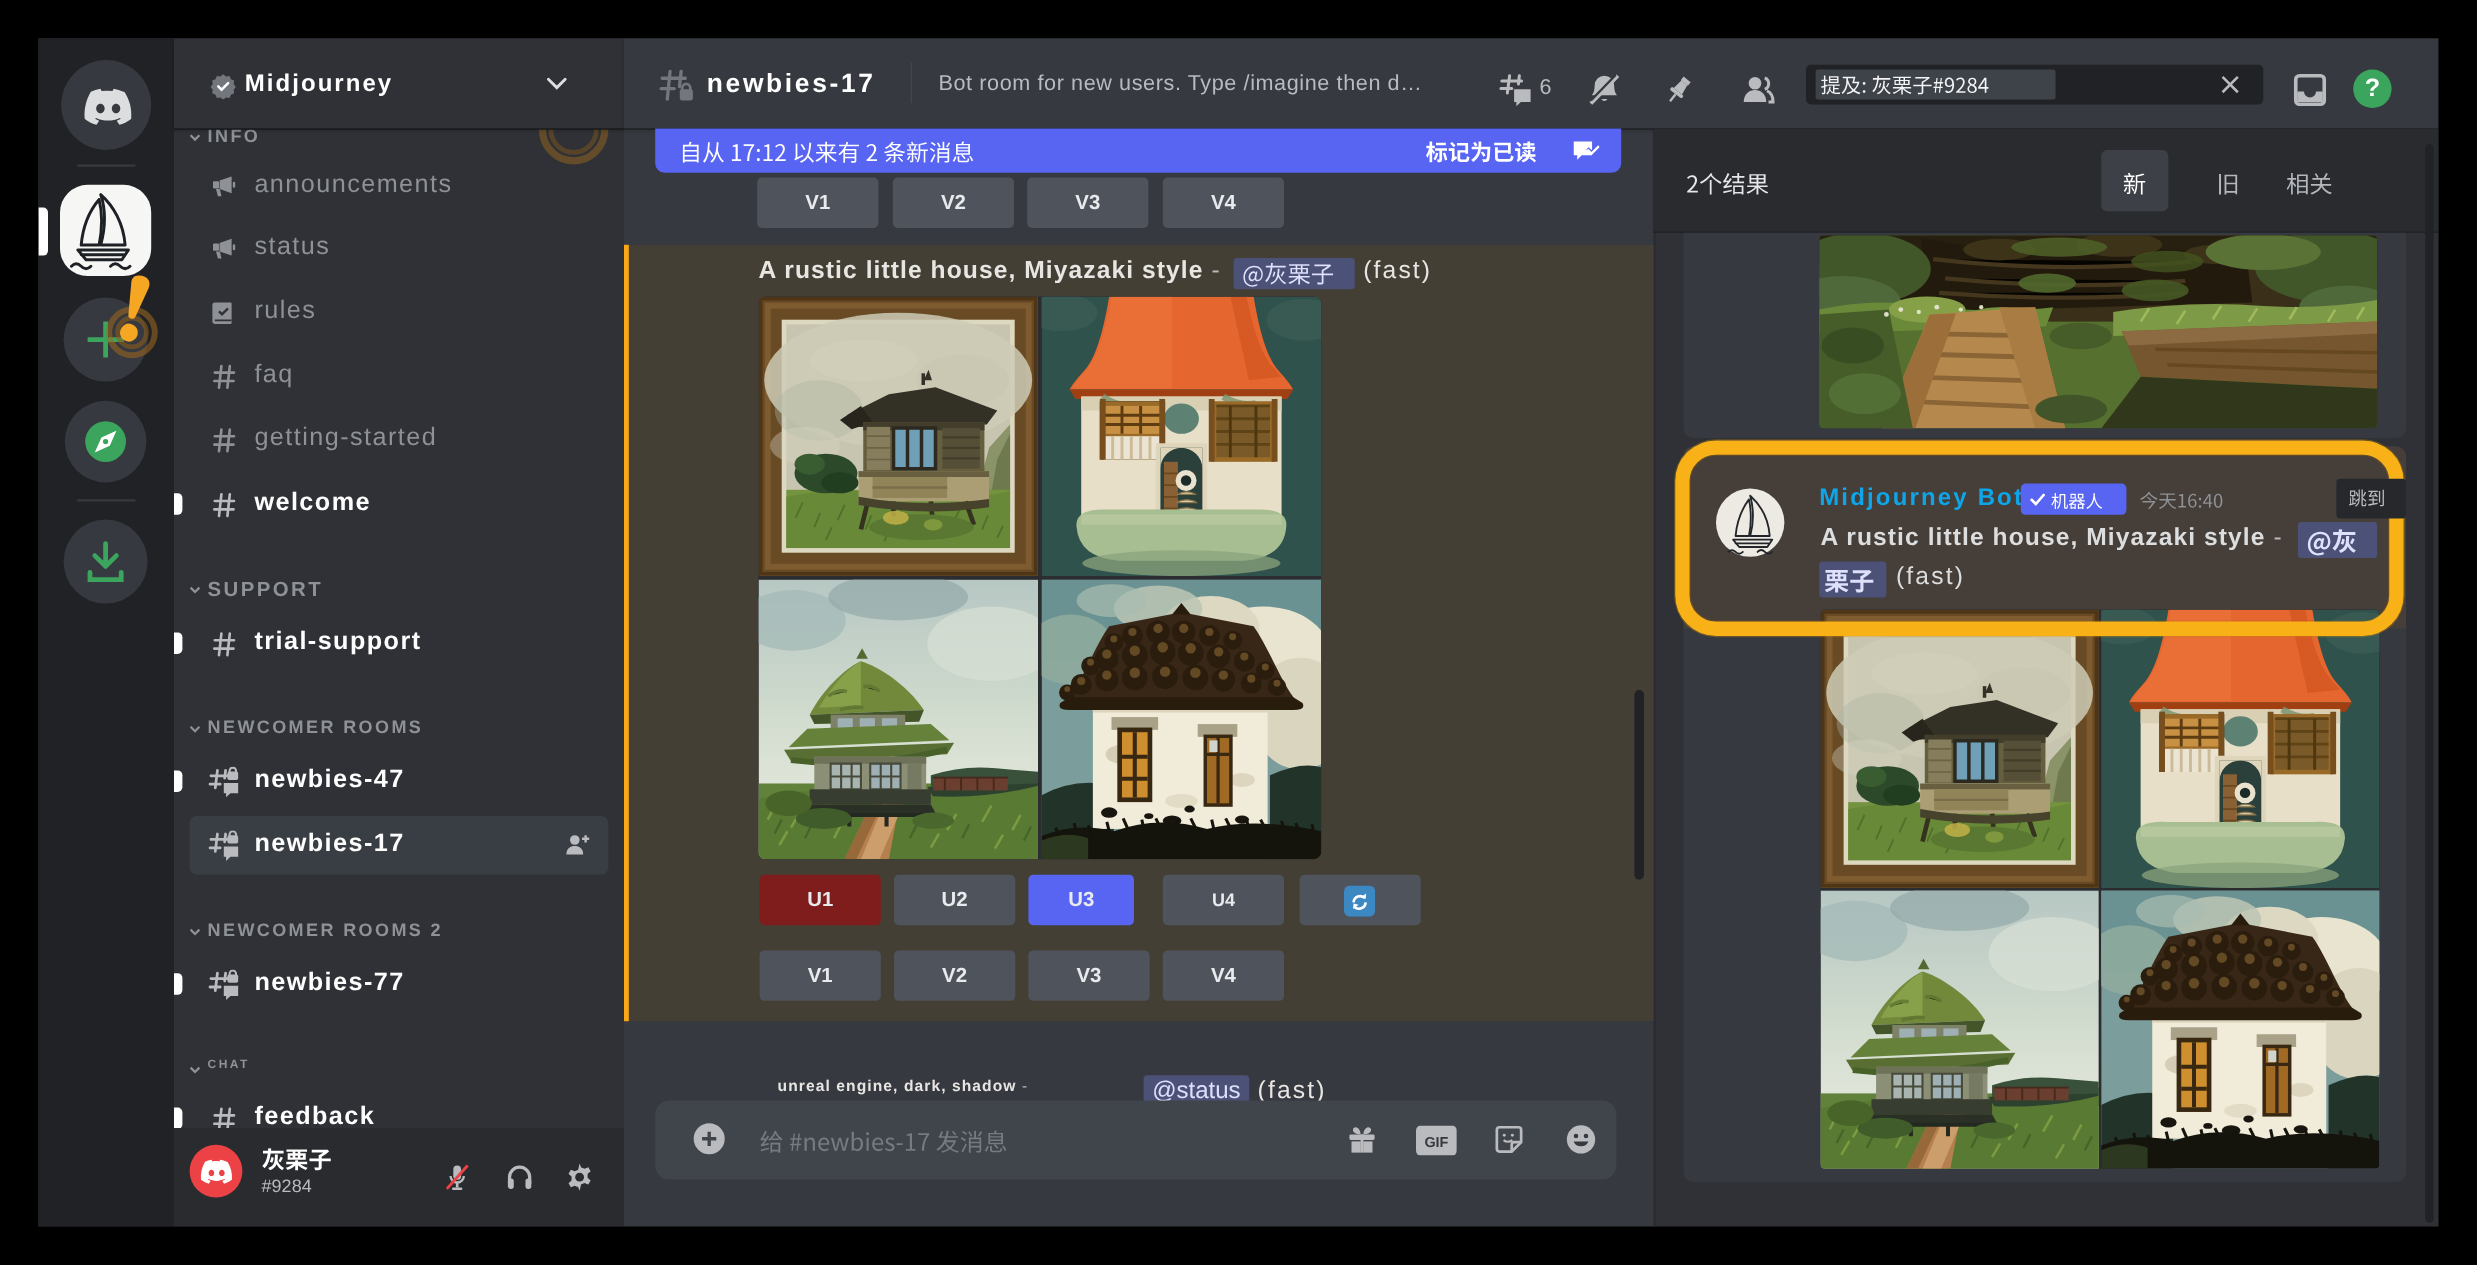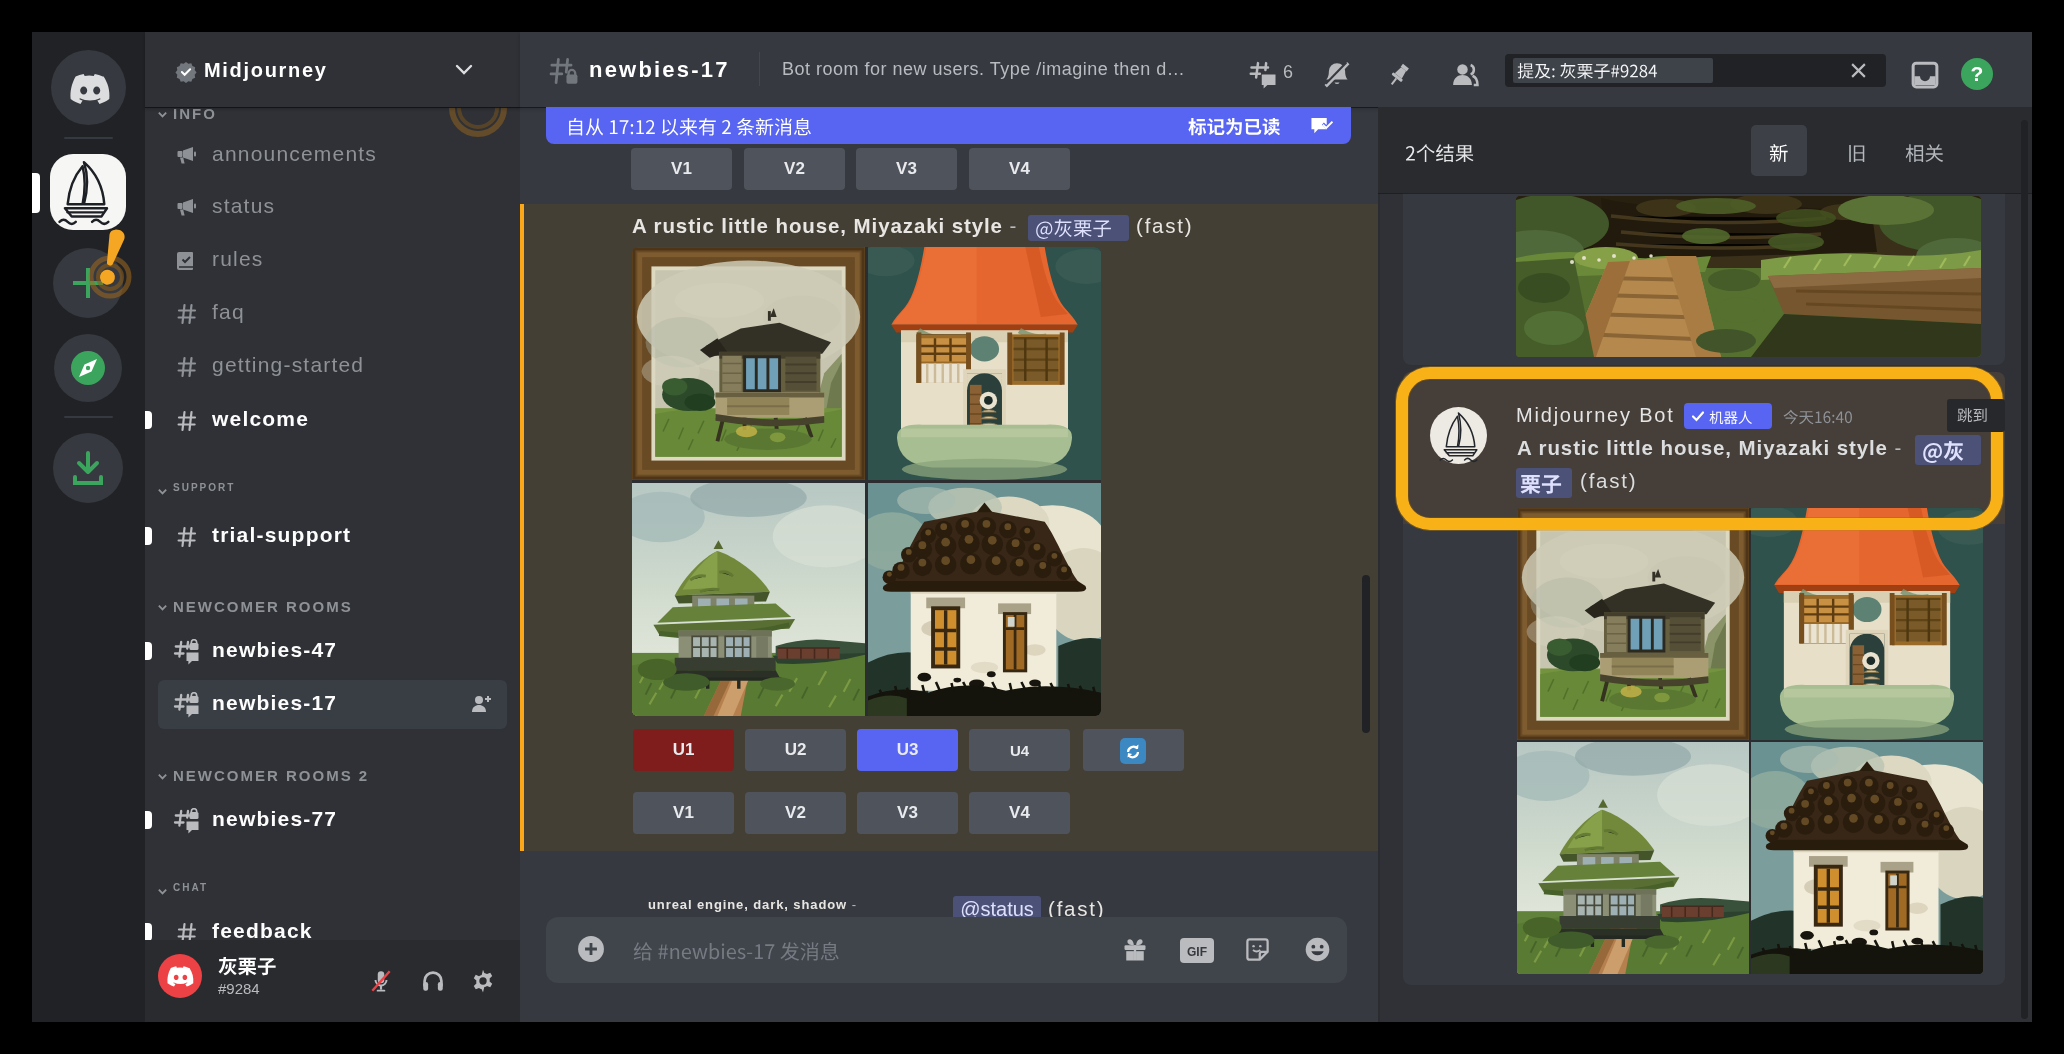--- a/index.html
+++ b/index.html
@@ -84,21 +84,21 @@
     </svg>
     <div style="position:absolute;left:180px;top:321px;font-size:21px;letter-spacing:1.2px;font-weight:normal;color:#8e9297">getting-started</div>
     <svg class="abs" style="left:143px;top:377px" width="24" height="24" viewBox="0 0 24 24" stroke="#b9bbbe" stroke-width="2.2" fill="none" stroke-linecap="round">
       <path d="M9.5,3 L7.5,21 M16.5,3 L14.5,21 M4,8.5 H20 M3.6,15.5 H19.6"></path>
     </svg>
     <div style="position:absolute;left:180px;top:375px;font-size:21px;letter-spacing:1.2px;font-weight:bold;color:#fdfdfd">welcome</div>
     <div style="position:absolute;left:113px;top:379px;width:7px;height:18px;background:#fff;border-radius:0 4px 4px 0"></div>
     <svg class="abs" style="left:125px;top:454px" width="11" height="11" viewBox="0 0 12 12" stroke="#8e9297" stroke-width="2" fill="none">
       <path d="M2,4 L6,8 L10,4"></path>
     </svg>
-    <div style="position:absolute;left:141px;top:450px;font-size:10px;font-weight:bold;color:#8e9297;letter-spacing:2px">SUPPORT</div>
+    <div style="position:absolute;left:141px;top:450px;font-size:17px;font-weight:bold;color:#8e9297;letter-spacing:2px">SUPPORT</div>
     <svg class="abs" style="left:143px;top:493px" width="24" height="24" viewBox="0 0 24 24" stroke="#b9bbbe" stroke-width="2.2" fill="none" stroke-linecap="round">
       <path d="M9.5,3 L7.5,21 M16.5,3 L14.5,21 M4,8.5 H20 M3.6,15.5 H19.6"></path>
     </svg>
     <div style="position:absolute;left:180px;top:491px;font-size:21px;letter-spacing:1.2px;font-weight:bold;color:#fdfdfd">trial-support</div>
     <div style="position:absolute;left:113px;top:495px;width:7px;height:18px;background:#fff;border-radius:0 4px 4px 0"></div>
     <svg class="abs" style="left:125px;top:570px" width="11" height="11" viewBox="0 0 12 12" stroke="#8e9297" stroke-width="2" fill="none">
       <path d="M2,4 L6,8 L10,4"></path>
     </svg>
     <div style="position:absolute;left:141px;top:566px;font-size:15px;font-weight:bold;color:#8e9297;letter-spacing:2px">NEWCOMER ROOMS</div>
     <svg class="abs" style="left:141px;top:607px" width="26" height="26" viewBox="0 0 26 26">
@@ -428,21 +428,21 @@
           </g>
 <path d="M0,240 L0,220 Q30,208 62,216 Q100,202 142,214 Q185,204 240,216 L240,240 Z" fill="#14130c"></path>
 <g stroke="#14130c" stroke-width="2.6">
 <path d="M16,222 l-4,-9 M30,218 l-2,-9 M44,220 l-4,-9 M58,216 l-2,-8 M74,214 l-4,-9 M88,215 l-2,-9 M102,213 l-4,-8 M118,215 l-2,-9 M132,213 l-4,-8 M148,215 l-2,-9 M162,213 l-4,-8 M178,215 l-2,-9 M192,214 l-4,-8 M208,215 l-2,-8 M222,217 l-4,-8 M234,218 l-2,-8"></path>
           </g>
 <path d="M0,240 l0,-16 q22,-9 40,-2 l0,18 Z" fill="#2c381f"></path>
 </svg></div>
     </div>
     <div style="position:absolute;left:601px;top:697px;width:101px;height:42px;background:#7f1d1d;border-radius:4px;color:#e8eaed;font-size:17px;font-weight:bold;display:flex;align-items:center;justify-content:center">U1</div>
     <div style="position:absolute;left:713px;top:697px;width:101px;height:42px;background:#4f545c;border-radius:4px;color:#e8eaed;font-size:17px;font-weight:bold;display:flex;align-items:center;justify-content:center">U2</div>
-    <div style="position:absolute;left:825px;top:697px;width:101px;height:42px;background:#5865f2;border-radius:4px;color:#e8eaed;font-size:17px;font-weight:bold;display:flex;align-items:center;justify-content:center">U3</div>
+    <div style="position:absolute;left:825px;top:697px;width:88px;height:42px;background:#5865f2;border-radius:4px;color:#e8eaed;font-size:17px;font-weight:bold;display:flex;align-items:center;justify-content:center">U3</div>
     <div style="position:absolute;left:937px;top:697px;width:101px;height:42px;background:#4f545c;border-radius:4px;color:#e8eaed;font-size:15px;font-weight:bold;display:flex;align-items:center;justify-content:center">U4</div>
     <div style="position:absolute;left:1051px;top:697px;width:101px;height:42px;background:#4f545c;border-radius:4px"></div>
     <svg class="abs" style="left:1088px;top:706px" width="26" height="26" viewBox="0 0 26 26">
       <rect width="26" height="26" rx="5" fill="#3b88c3"></rect>
       <path d="M8,14 a5.5,5.5 0 0 1 9.5,-3.5 M18,14 a5.5,5.5 0 0 1 -9.5,3.5" stroke="#fff" stroke-width="2.2" fill="none"></path>
       <path d="M18.5,6.5 L18,11 L13.8,10 Z M7.5,19.5 L8,15 L12.2,16 Z" fill="#fff"></path>
     </svg>
     <div style="position:absolute;left:601px;top:760px;width:101px;height:42px;background:#4f545c;border-radius:4px;color:#e8eaed;font-size:17px;font-weight:bold;display:flex;align-items:center;justify-content:center">V1</div>
     <div style="position:absolute;left:713px;top:760px;width:101px;height:42px;background:#4f545c;border-radius:4px;color:#e8eaed;font-size:17px;font-weight:bold;display:flex;align-items:center;justify-content:center">V2</div>
     <div style="position:absolute;left:825px;top:760px;width:101px;height:42px;background:#4f545c;border-radius:4px;color:#e8eaed;font-size:17px;font-weight:bold;display:flex;align-items:center;justify-content:center">V3</div>
@@ -626,21 +626,21 @@
     <div style="position:absolute;left:1371px;top:340px;width:602px;height:613px;background:#36393f;border-radius:8px"></div>
     <div style="position:absolute;left:1371px;top:340px;width:602px;height:152px;background:#453e39;border-radius:8px 8px 0 0"></div>
     <div style="position:absolute;left:1398px;top:375px;width:57px;height:57px;border-radius:50%;background:#ede9e3"><svg width="57" height="57" viewBox="0 0 56 56">
         <g fill="none" stroke="#22262a" stroke-width="1.5" stroke-linecap="round" stroke-linejoin="round" transform="translate(2,1)">
           <path d="M26,5 C35,13 41,24 42,38 L26,38 C29,27 29,16 26,5 Z"></path>
           <path d="M25,8 C19,16 15,27 14,38 L25,38 C27,28 27,18 25,8 Z"></path>
           <path d="M12,41 L44,41 L40,47 L17,47 Z M14,44 h27"></path>
           <path d="M8,51 q3,-3 6,0 q3,3 6,0 M32,51 q3,-3 6,0 q3,3 6,0"></path>
         </g>
       </svg></div>
-    <div style="position:absolute;left:1484px;top:372px;font-size:20px;letter-spacing:1.8px;font-weight:400;color:#e5e5e5">Midjourney Bot</div>
+    <div style="position:absolute;left:1484px;top:372px;font-size:20px;letter-spacing:1.8px;font-weight:700;color:#0ea5e9">Midjourney Bot</div>
     <div style="position:absolute;left:1652px;top:371px;width:88px;height:26px;background:#5865f2;border-radius:4px"></div>
     <svg class="abs" style="left:1659px;top:377px" width="14" height="14" viewBox="0 0 14 14" stroke="#fff" stroke-width="2.2" fill="none" stroke-linecap="round">
       <path d="M2,7.5 L5.5,11 L12,3.5"></path>
     </svg>
     <svg style="position:absolute;left:1677.0px;top:377.9px;" width="45.5" height="16.2" viewBox="0 -13.05 45.5 16.24">
       <path d="M7.2 -11.4V-6.7C7.2 -4.5 7.0 -1.6 5.1 0.5C5.3 0.6 5.7 1.0 5.9 1.2C8.0 -1.0 8.3 -4.3 8.3 -6.7V-10.3H11.0V-1.0C11.0 0.3 11.1 0.5 11.3 0.7C11.6 0.9 11.9 1.0 12.2 1.0C12.4 1.0 12.7 1.0 12.9 1.0C13.2 1.0 13.5 1.0 13.7 0.8C13.9 0.7 14.0 0.4 14.1 0.0C14.1 -0.4 14.2 -1.4 14.2 -2.3C13.9 -2.3 13.6 -2.5 13.4 -2.7C13.4 -1.8 13.3 -1.0 13.3 -0.7C13.3 -0.3 13.2 -0.2 13.2 -0.1C13.1 -0.0 13.0 0.0 12.9 0.0C12.7 0.0 12.5 0.0 12.4 0.0C12.3 0.0 12.3 -0.0 12.2 -0.1C12.1 -0.1 12.1 -0.4 12.1 -0.9V-11.4ZM3.2 -12.2V-9.1H0.8V-8.0H3.0C2.5 -6.0 1.4 -3.8 0.4 -2.5C0.6 -2.3 0.9 -1.8 1.0 -1.6C1.8 -2.6 2.6 -4.2 3.2 -5.9V1.1H4.2V-5.5C4.8 -4.8 5.5 -3.9 5.8 -3.4L6.4 -4.3C6.1 -4.7 4.7 -6.2 4.2 -6.7V-8.0H6.4V-9.1H4.2V-12.2Z M17.3 -10.6H19.8V-8.5H17.3ZM23.5 -10.6H26.1V-8.5H23.5ZM23.4 -7.0C24.0 -6.8 24.7 -6.4 25.2 -6.1H21.1C21.4 -6.6 21.7 -7.0 21.9 -7.5L20.8 -7.7V-11.5H16.4V-7.6H20.7C20.5 -7.1 20.2 -6.6 19.8 -6.1H15.3V-5.1H18.8C17.8 -4.2 16.5 -3.5 14.9 -2.9C15.2 -2.7 15.4 -2.3 15.5 -2.0L16.4 -2.4V1.2H17.4V0.7H19.8V1.1H20.8V-3.3H18.1C18.9 -3.9 19.6 -4.5 20.2 -5.1H22.9C23.5 -4.5 24.3 -3.8 25.2 -3.3H22.5V1.2H23.5V0.7H26.1V1.1H27.2V-2.4L27.9 -2.1C28.0 -2.4 28.3 -2.8 28.6 -3.0C27.0 -3.4 25.4 -4.2 24.3 -5.1H28.3V-6.1H25.7L26.1 -6.5C25.6 -6.9 24.7 -7.3 24.0 -7.6ZM22.5 -11.5V-7.6H27.2V-11.5ZM17.4 -0.2V-2.4H19.8V-0.2ZM23.5 -0.2V-2.4H26.1V-0.2Z M35.6 -12.1C35.6 -9.9 35.7 -2.8 29.6 0.2C30.0 0.5 30.3 0.8 30.5 1.1C34.1 -0.8 35.6 -4.0 36.3 -7.0C37.0 -4.2 38.6 -0.7 42.2 1.0C42.4 0.7 42.7 0.4 43.0 0.1C37.9 -2.2 37.0 -8.3 36.7 -10.0C36.8 -10.9 36.8 -11.6 36.8 -12.1Z" fill="#ffffff"></path>
     </svg>
     <svg style="position:absolute;left:1751.0px;top:377.1px;" width="71.7" height="17.4" viewBox="0 -13.95 71.7 17.36">
       <path d="M6.0 -8.3C7.1 -7.5 8.4 -6.4 9.0 -5.7L9.8 -6.5C9.2 -7.2 7.8 -8.2 6.8 -9.0ZM2.5 -5.4V-4.2H11.2C10.1 -2.8 8.5 -0.8 7.1 0.7L8.3 1.3C10.0 -0.7 12.0 -3.3 13.3 -5.0L12.4 -5.5L12.2 -5.4ZM7.7 -13.1C6.1 -10.8 3.3 -8.6 0.5 -7.4C0.9 -7.1 1.2 -6.6 1.4 -6.3C3.8 -7.5 6.1 -9.3 7.8 -11.3C9.5 -9.4 12.0 -7.5 14.0 -6.4C14.3 -6.7 14.6 -7.2 15.0 -7.5C12.8 -8.4 10.1 -10.4 8.5 -12.2L8.8 -12.6Z M16.5 -7.1V-5.9H22.2C21.7 -3.7 20.1 -1.4 16.2 0.2C16.4 0.5 16.8 0.9 16.9 1.2C20.9 -0.4 22.6 -2.7 23.3 -5.0C24.5 -2.0 26.6 0.2 29.7 1.2C29.9 0.9 30.2 0.4 30.5 0.2C27.3 -0.8 25.2 -2.9 24.1 -5.9H30.0V-7.1H23.7C23.7 -7.7 23.8 -8.2 23.8 -8.8V-10.6H29.4V-11.8H17.1V-10.6H22.5V-8.8C22.5 -8.2 22.5 -7.7 22.4 -7.1Z M32.4 0.0H38.6V-1.2H36.3V-11.4H35.2C34.6 -11.0 33.9 -10.7 32.9 -10.6V-9.7H34.9V-1.2H32.4Z M44.3 0.2C46.0 0.2 47.5 -1.3 47.5 -3.5C47.5 -5.9 46.3 -7.1 44.4 -7.1C43.5 -7.1 42.5 -6.5 41.8 -5.7C41.9 -9.2 43.2 -10.4 44.7 -10.4C45.4 -10.4 46.1 -10.1 46.5 -9.5L47.3 -10.4C46.7 -11.1 45.8 -11.6 44.7 -11.6C42.5 -11.6 40.5 -9.9 40.5 -5.4C40.5 -1.7 42.1 0.2 44.3 0.2ZM41.8 -4.6C42.6 -5.6 43.4 -6.0 44.1 -6.0C45.5 -6.0 46.2 -5.0 46.2 -3.5C46.2 -1.9 45.4 -0.9 44.3 -0.9C42.8 -0.9 42.0 -2.2 41.8 -4.6Z M50.4 -6.0C50.9 -6.0 51.4 -6.5 51.4 -7.1C51.4 -7.8 50.9 -8.2 50.4 -8.2C49.8 -8.2 49.3 -7.8 49.3 -7.1C49.3 -6.5 49.8 -6.0 50.4 -6.0ZM50.4 0.2C50.9 0.2 51.4 -0.2 51.4 -0.9C51.4 -1.5 50.9 -2.0 50.4 -2.0C49.8 -2.0 49.3 -1.5 49.3 -0.9C49.3 -0.2 49.8 0.2 50.4 0.2Z M57.8 0.0H59.1V-3.1H60.6V-4.3H59.1V-11.4H57.6L52.8 -4.1V-3.1H57.8ZM57.8 -4.3H54.3L56.9 -8.1C57.2 -8.7 57.5 -9.3 57.8 -9.8H57.9C57.8 -9.2 57.8 -8.3 57.8 -7.8Z M65.4 0.2C67.6 0.2 69.0 -1.8 69.0 -5.7C69.0 -9.7 67.6 -11.6 65.4 -11.6C63.3 -11.6 61.9 -9.7 61.9 -5.7C61.9 -1.8 63.3 0.2 65.4 0.2ZM65.4 -0.9C64.1 -0.9 63.3 -2.4 63.3 -5.7C63.3 -9.0 64.1 -10.4 65.4 -10.4C66.7 -10.4 67.6 -9.0 67.6 -5.7C67.6 -2.4 66.7 -0.9 65.4 -0.9Z" fill="#8e9297"></path>
     </svg>

